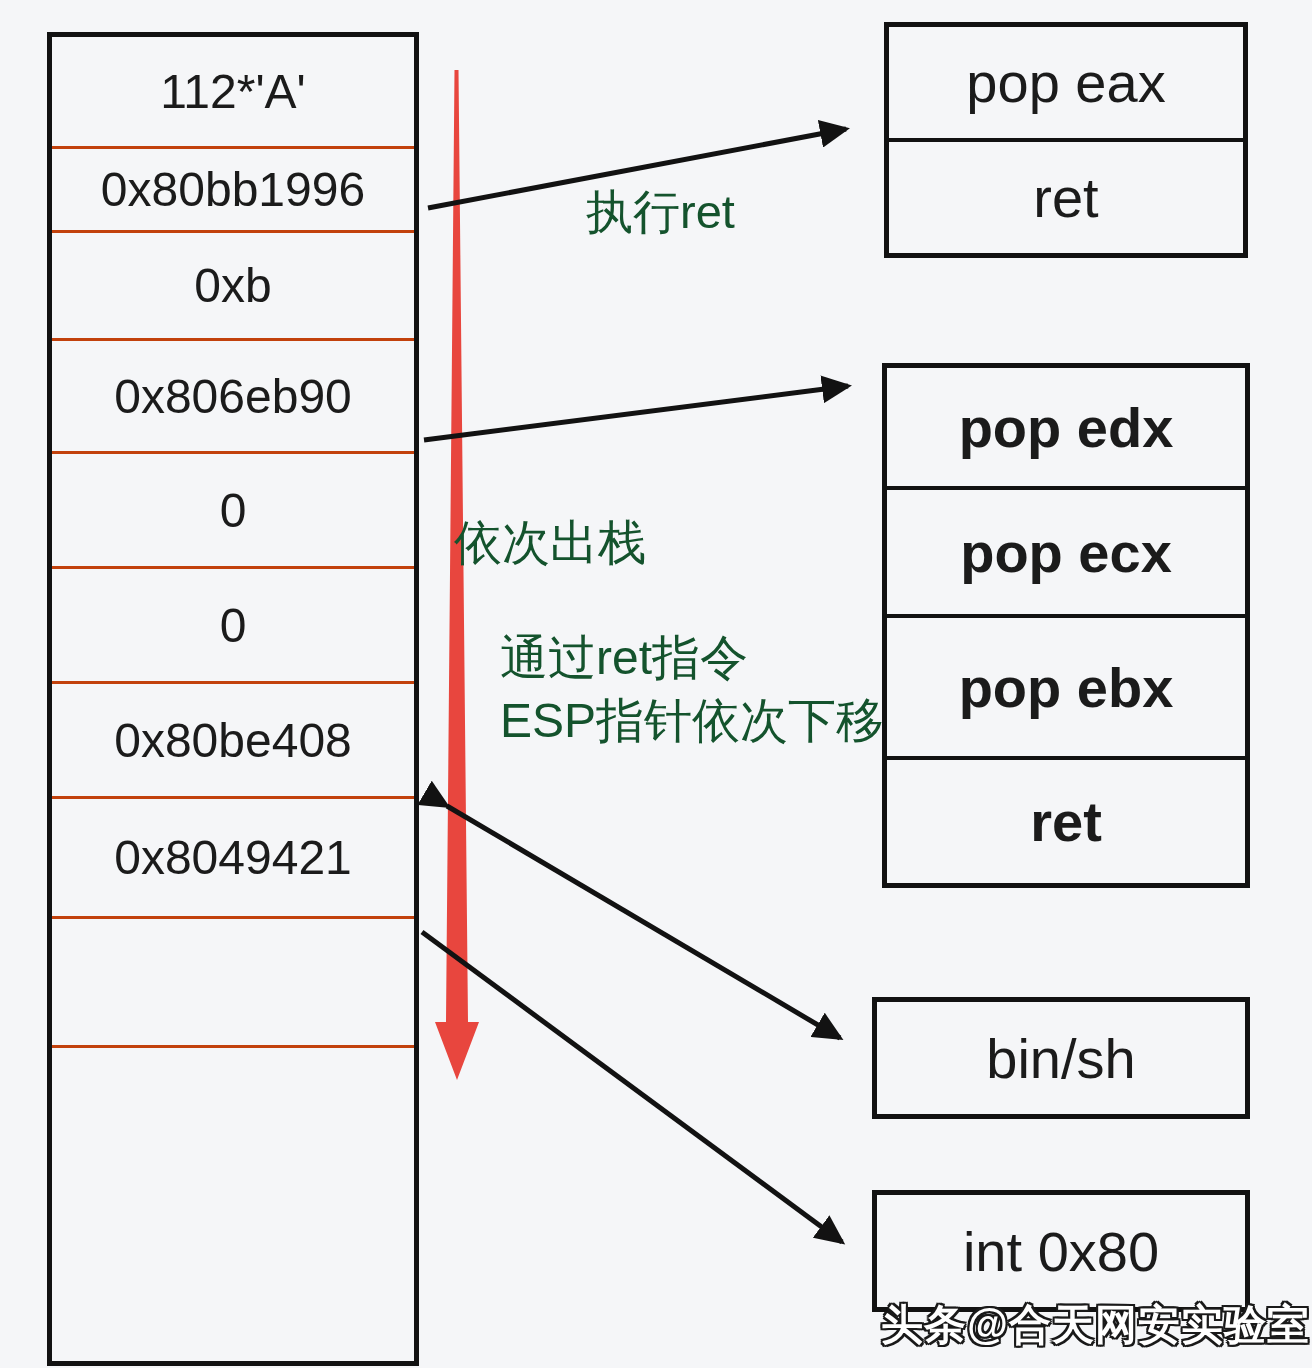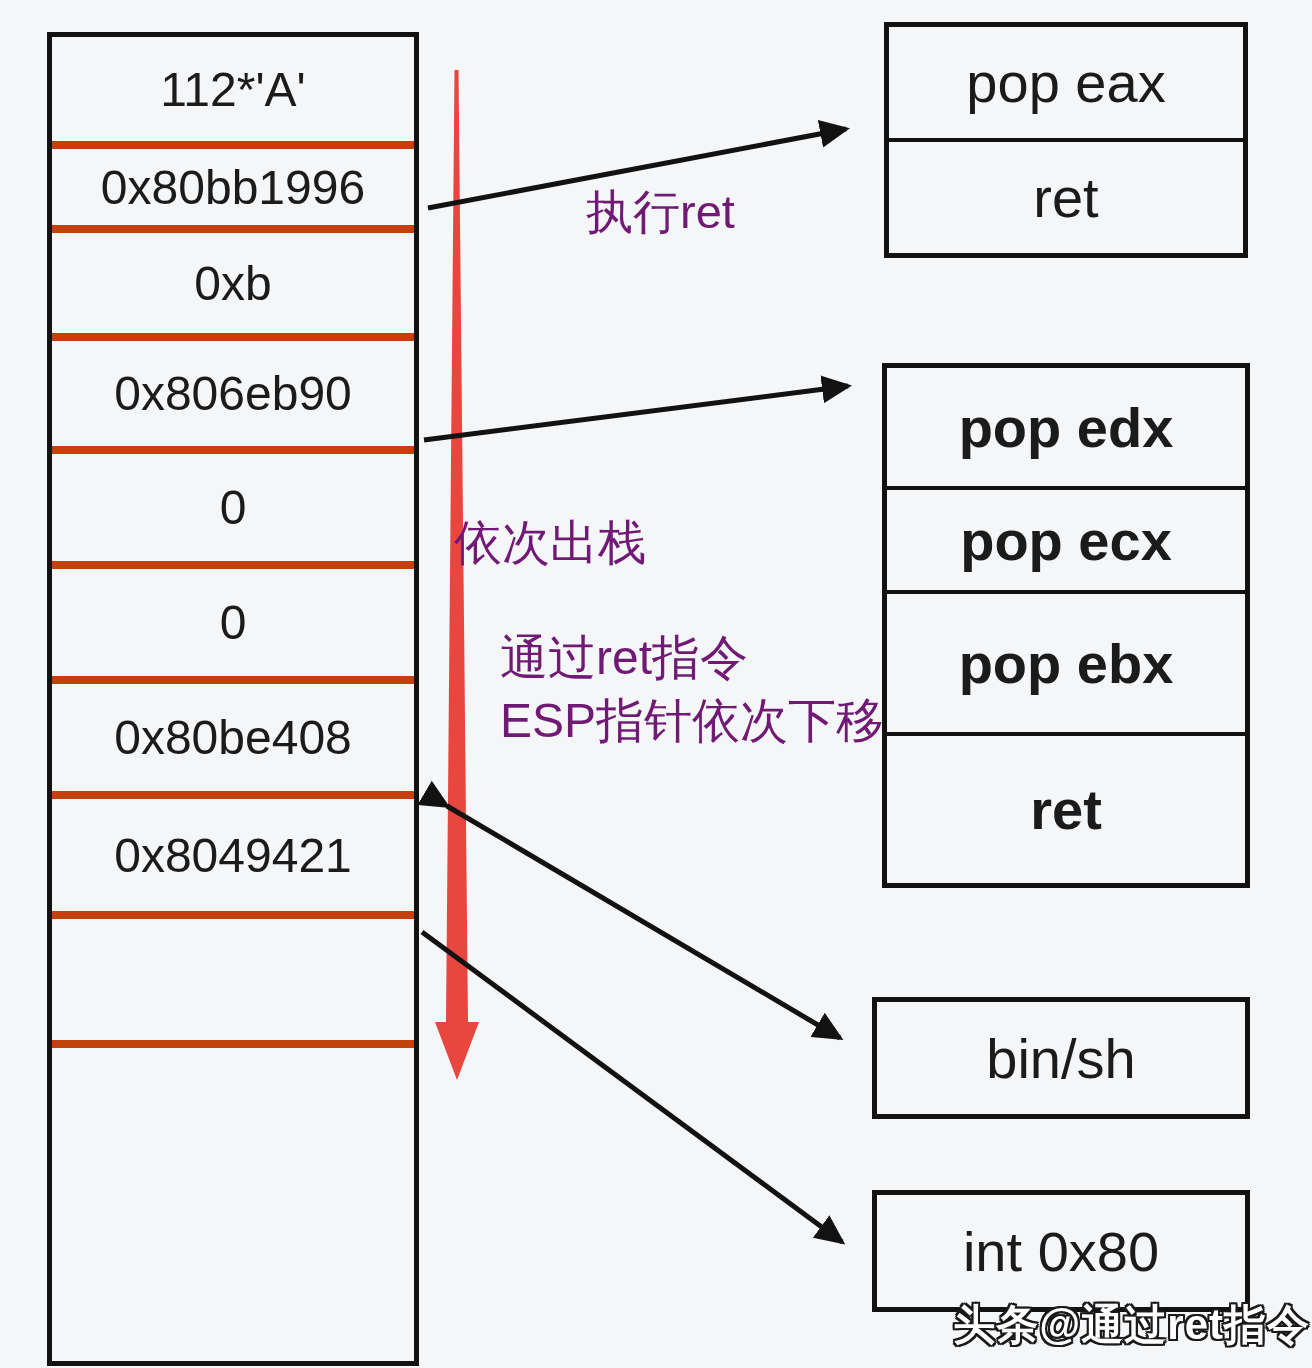--- a/index.html
+++ b/index.html
@@ -13,41 +13,41 @@
   }
   
   .stack{
     position:absolute;left:47px;top:32px;width:372px;height:1334px;
     border:5px solid #121212;box-sizing:border-box;
     display:flex;flex-direction:column;
     background:#f5f6f8;
   }
   .stack .cell{
     box-sizing:border-box;
-    border-bottom:8px solid #c2410c;
+    border-bottom:3px solid #c2410c;
     display:flex;align-items:center;justify-content:center;
     font-size:48px;letter-spacing:0px;
   }
   .stack .cell:last-child{border-bottom:none;flex:1;}
   
   .gbox{
     position:absolute;border:5px solid #121212;box-sizing:border-box;
     display:flex;flex-direction:column;background:#f5f6f8;
   }
   .gbox .grow{
     box-sizing:border-box;border-bottom:4px solid #121212;
     display:flex;align-items:center;justify-content:center;
     font-size:56px;
   }
   .gbox .grow:last-child{border-bottom:none;flex:1;}
   
   .overlay{position:absolute;left:0;top:0;z-index:3;pointer-events:none;}
   
   .red-note{
-    position:absolute;z-index:4;color:#701a75;
+    position:absolute;z-index:4;color:#14532d;
     font-size:48px;font-weight:400;white-space:nowrap;
   }
   .red-note.small{font-size:47px;}
   .esp-block{line-height:63px;}
   
   .watermark{
     position:absolute;right:2px;top:1297px;z-index:9;
     font-size:42px;font-weight:bold;letter-spacing:1px;
     color:#ffffff;white-space:nowrap;
     text-shadow:
@@ -73,21 +73,21 @@
     <div class="cell"></div>
   </div>
 
   <div class="gbox" style="left:884px;top:22px;width:364px;height:236px;">
     <div class="grow" style="height:115px">pop eax</div>
     <div class="grow">ret</div>
   </div>
 
   <div class="gbox" style="left:882px;top:363px;width:368px;height:525px;font-weight:bold;">
     <div class="grow" style="height:122px">pop edx</div>
-    <div class="grow" style="height:104px">pop ecx</div>
+    <div class="grow" style="height:128px">pop ecx</div>
     <div class="grow" style="height:142px">pop ebx</div>
     <div class="grow">ret</div>
   </div>
 
   <div class="gbox" style="left:872px;top:997px;width:378px;height:122px;">
     <div class="grow">bin/sh</div>
   </div>
 
   <div class="gbox" style="left:872px;top:1190px;width:378px;height:122px;">
     <div class="grow">int 0x80</div>
@@ -113,15 +113,15 @@
 
   <div class="red-note small" style="left:586px;top:181px;">执行ret</div>
 
   <div class="red-note" style="left:454px;top:511px;">依次出栈</div>
 
   <div class="red-note esp-block" style="left:468px;top:626px;margin-left:32px;">
     <div>通过ret指令</div>
     <div>ESP指针依次下移</div>
   </div>
 
-  <div class="watermark">头条@通过ret指令</div>
+  <div class="watermark">头条@合天网安实验室</div>
 
 </div>
 
 </body></html>

